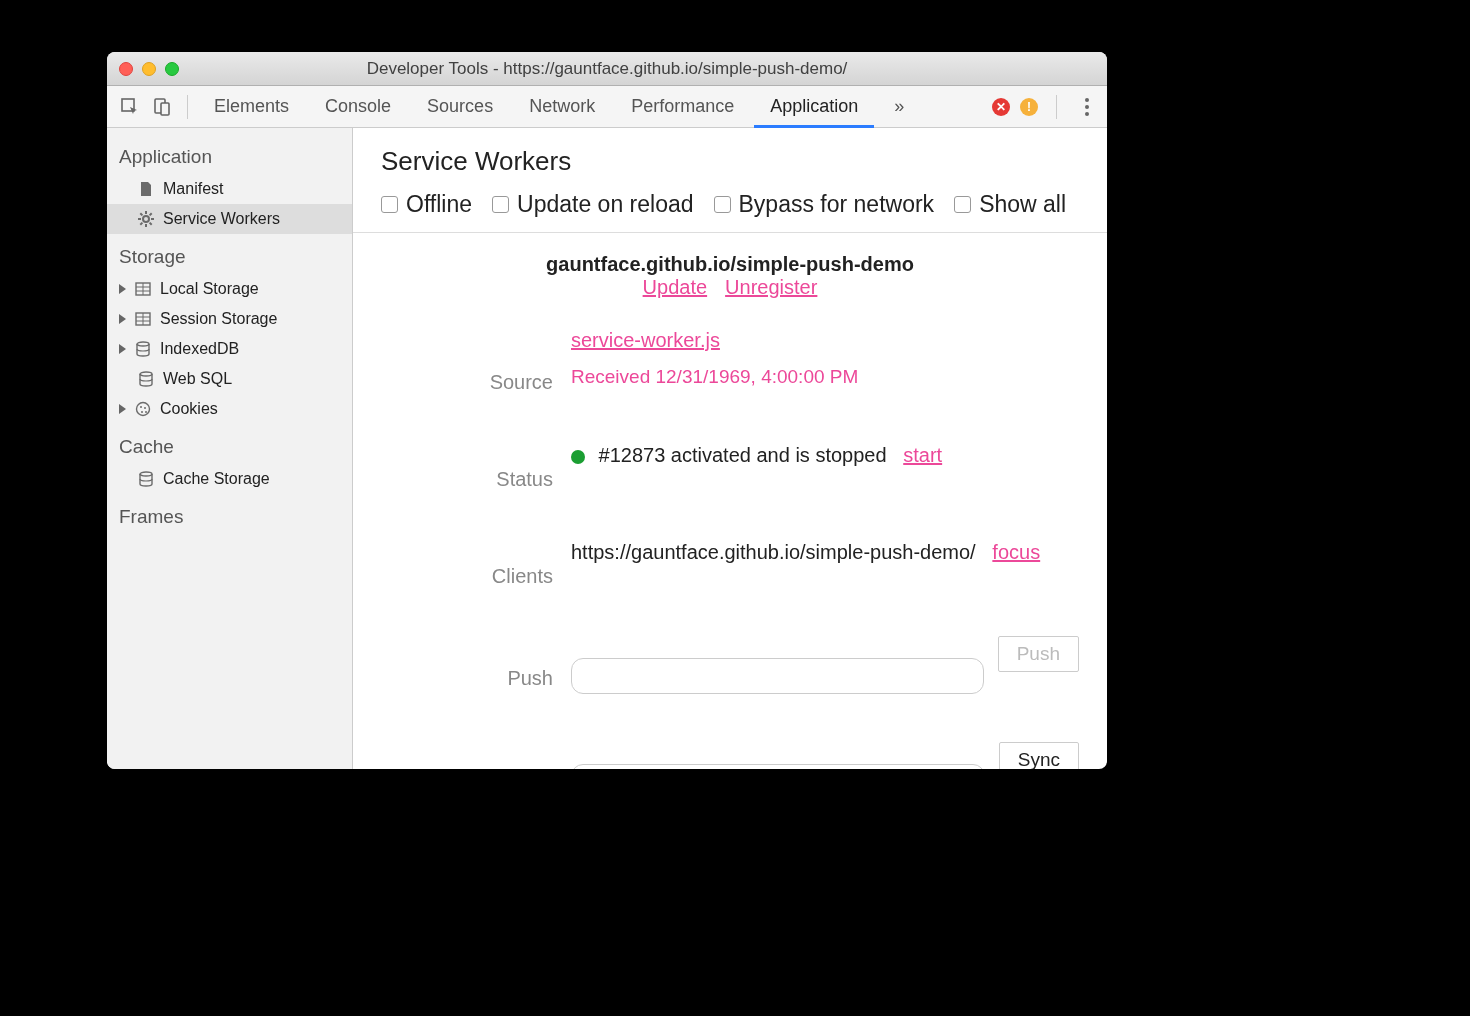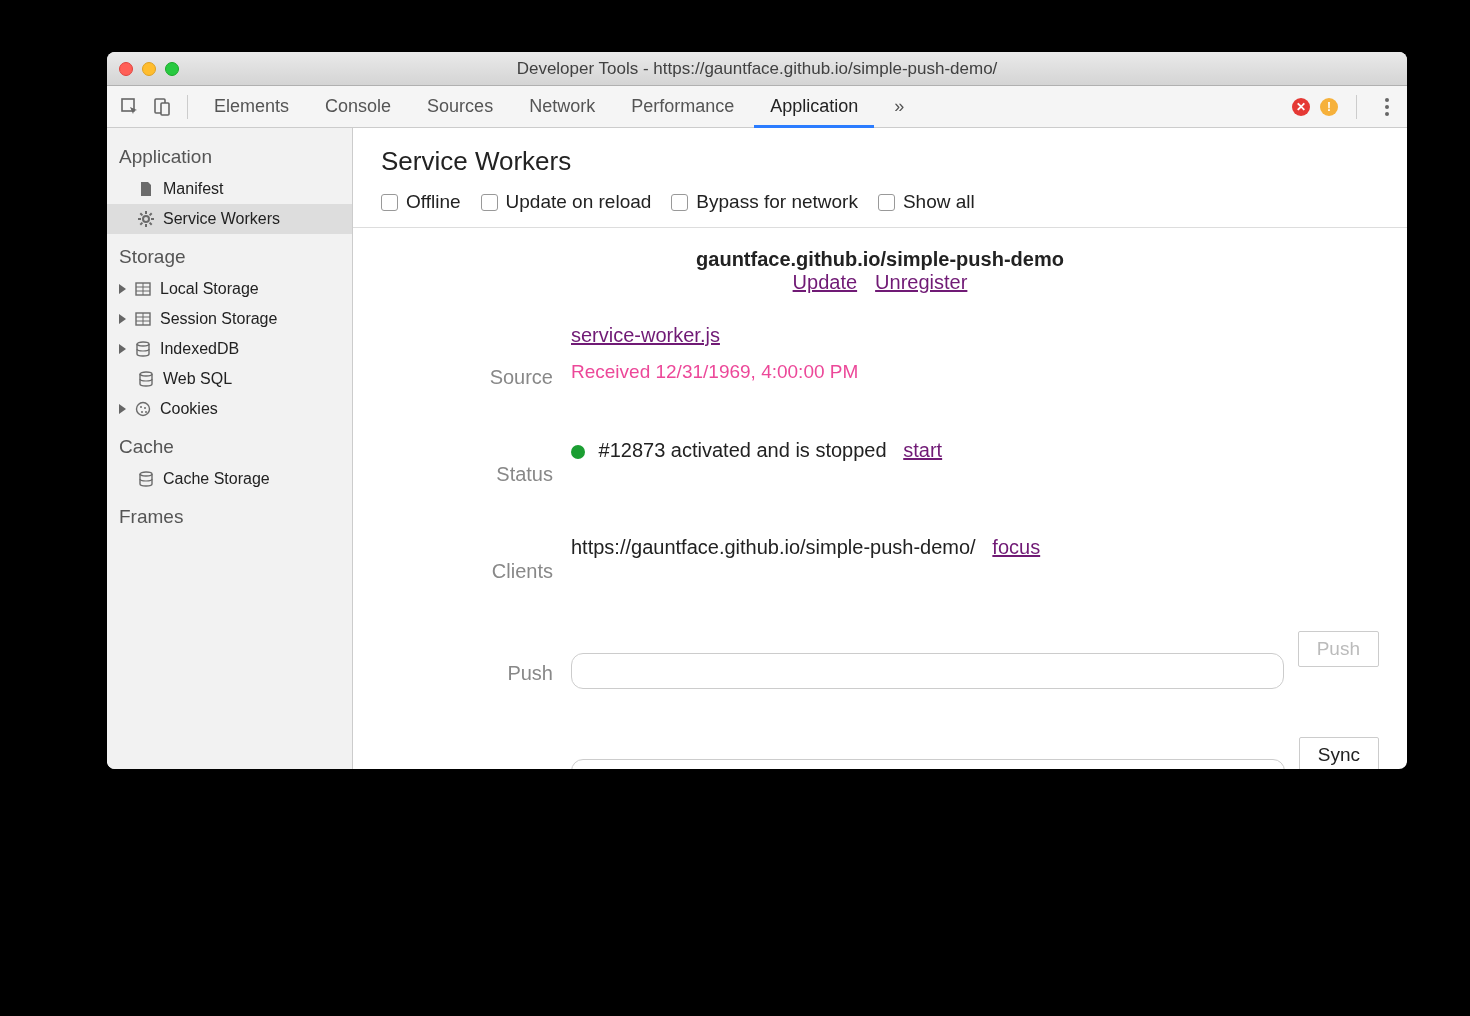--- a/index.html
+++ b/index.html
@@ -7,21 +7,21 @@
     background: #000;
     font-family: "Helvetica Neue", Arial, sans-serif;
     width: 1470px;
     height: 1016px;
     position: relative;
   }
   .window {
     position: absolute;
     left: 107px;
     top: 52px;
-    width: 1300px;
+    width: 1000px;
     height: 717px;
     background: #fff;
     border-radius: 8px;
     box-shadow: 0 20px 60px rgba(0,0,0,0.5);
     overflow: hidden;
     display: flex;
     flex-direction: column;
   }
   
   .titlebar {
@@ -94,28 +94,28 @@
     width:0;height:0;border-top:5px solid transparent;border-bottom:5px solid transparent;border-left:7px solid #666;
     margin-left:-18px; flex-shrink:0;
   }
   
   .main { flex:1; overflow:auto; }
   .main-header {
     padding:18px 28px 14px 28px;
     border-bottom:1px solid #ddd;
   }
   .main-title { font-size:26px; color:#222; margin-bottom:14px; }
-  .check-row { display:flex; gap:20px; align-items:center; font-size:19px; color:#222;}
+  .check-row { display:flex; gap:20px; align-items:center; font-size:23px; color:#222;}
   .chk { display:flex; align-items:center; gap:8px; }
   .chk-box { width:17px; height:17px; border:1px solid #999; border-radius:3px; background:#fff;}
   .sw-section { padding:20px 28px; }
   .sw-head { display:flex; align-items:center; justify-content:space-between; margin-bottom:24px;flex-direction:column;}
   .sw-origin { font-size:20px; font-weight:600; color:#222;}
   .sw-links { display:flex; gap:18px; font-size:20px;}
-  a.link { color:#701a75; text-decoration:underline; cursor:pointer;}
+  a.link { color:#ec4899; text-decoration:underline; cursor:pointer;}
   .sw-grid { display:grid; grid-template-columns:190px 1fr; row-gap:26px; align-items:center; font-size:20px; color:#222;}
   .sw-label { text-align:right; color:#888; padding-right:18px;margin-top:48px;}
   .status-dot { width:14px;height:14px;border-radius:50%;background:#1b9e32;display:inline-block;margin-right:8px;vertical-align:middle;}
   .row-flex { display:flex; align-items:center; gap:14px;}
   .txt-input {
     flex:1; height:36px; border:1px solid #ccc; border-radius:12px;
     font-size:18px; font-family:Menlo,monospace; padding:0 10px; color:#222;margin-top:44px;
   }
   .btn {
     height:36px; padding:0 18px; border:1px solid #ccc; background:#fff;

